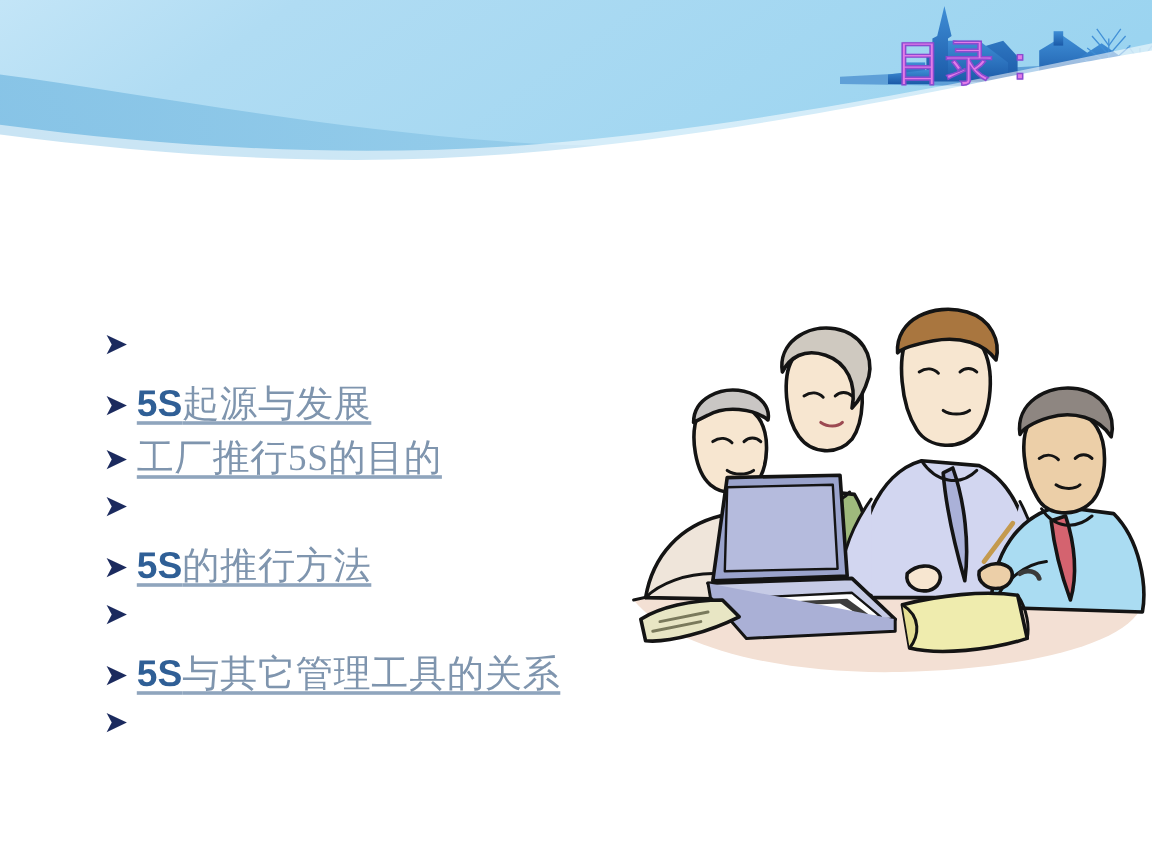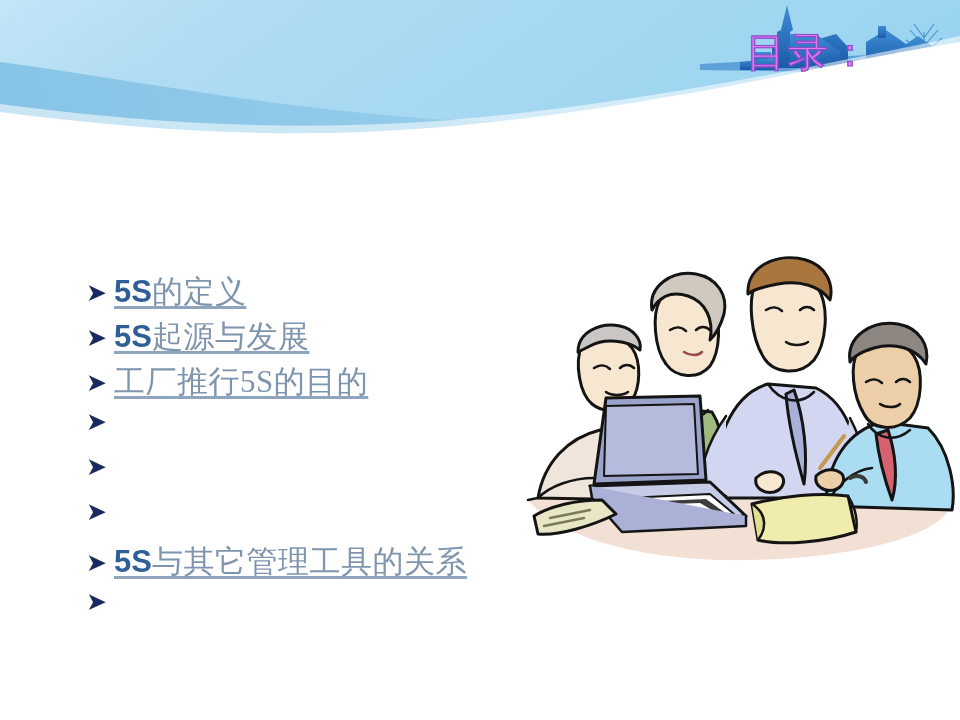--- a/index.html
+++ b/index.html
@@ -177,39 +177,39 @@
       </g>
     </svg>
   </div>
 
   <div class="slide-title">目录：</div>
 
   <div class="toc">
 
     <div class="toc-item">
       <span class="bullet">➤</span>
-      <span class="toc-link"><span class="s5">5S</span><span>的定义</span></span>
     </div>
 
     <div class="toc-item">
       <span class="bullet">➤</span>
       <span class="toc-link"><span class="s5">5S</span><span>起源与发展</span></span>
     </div>
 
     <div class="toc-item">
       <span class="bullet">➤</span>
       <span class="toc-link"><span class="s5"></span><span>工厂推行5S的目的</span></span>
     </div>
 
     <div class="toc-item">
       <span class="bullet">➤</span>
     </div>
 
     <div class="toc-item">
       <span class="bullet">➤</span>
+      <span class="toc-link"><span class="s5">5S</span><span>的推行方法</span></span>
     </div>
 
     <div class="toc-item">
       <span class="bullet">➤</span>
     </div>
 
     <div class="toc-item">
       <span class="bullet">➤</span>
       <span class="toc-link"><span class="s5">5S</span><span>与其它管理工具的关系</span></span>
     </div>

